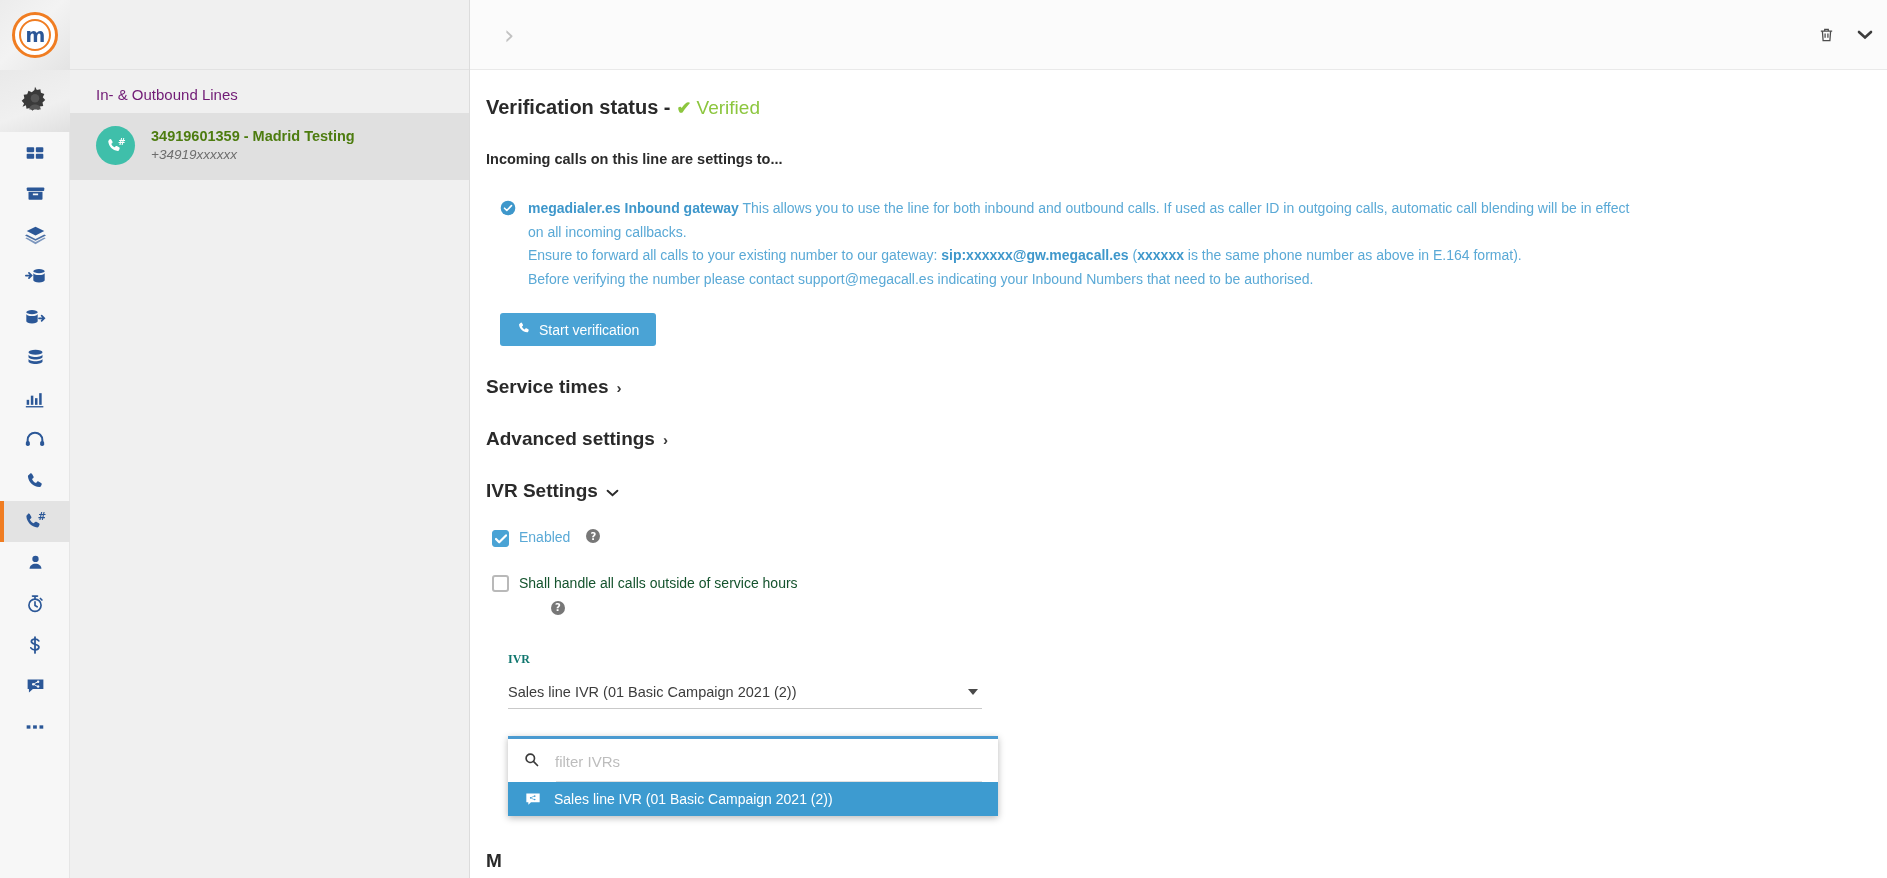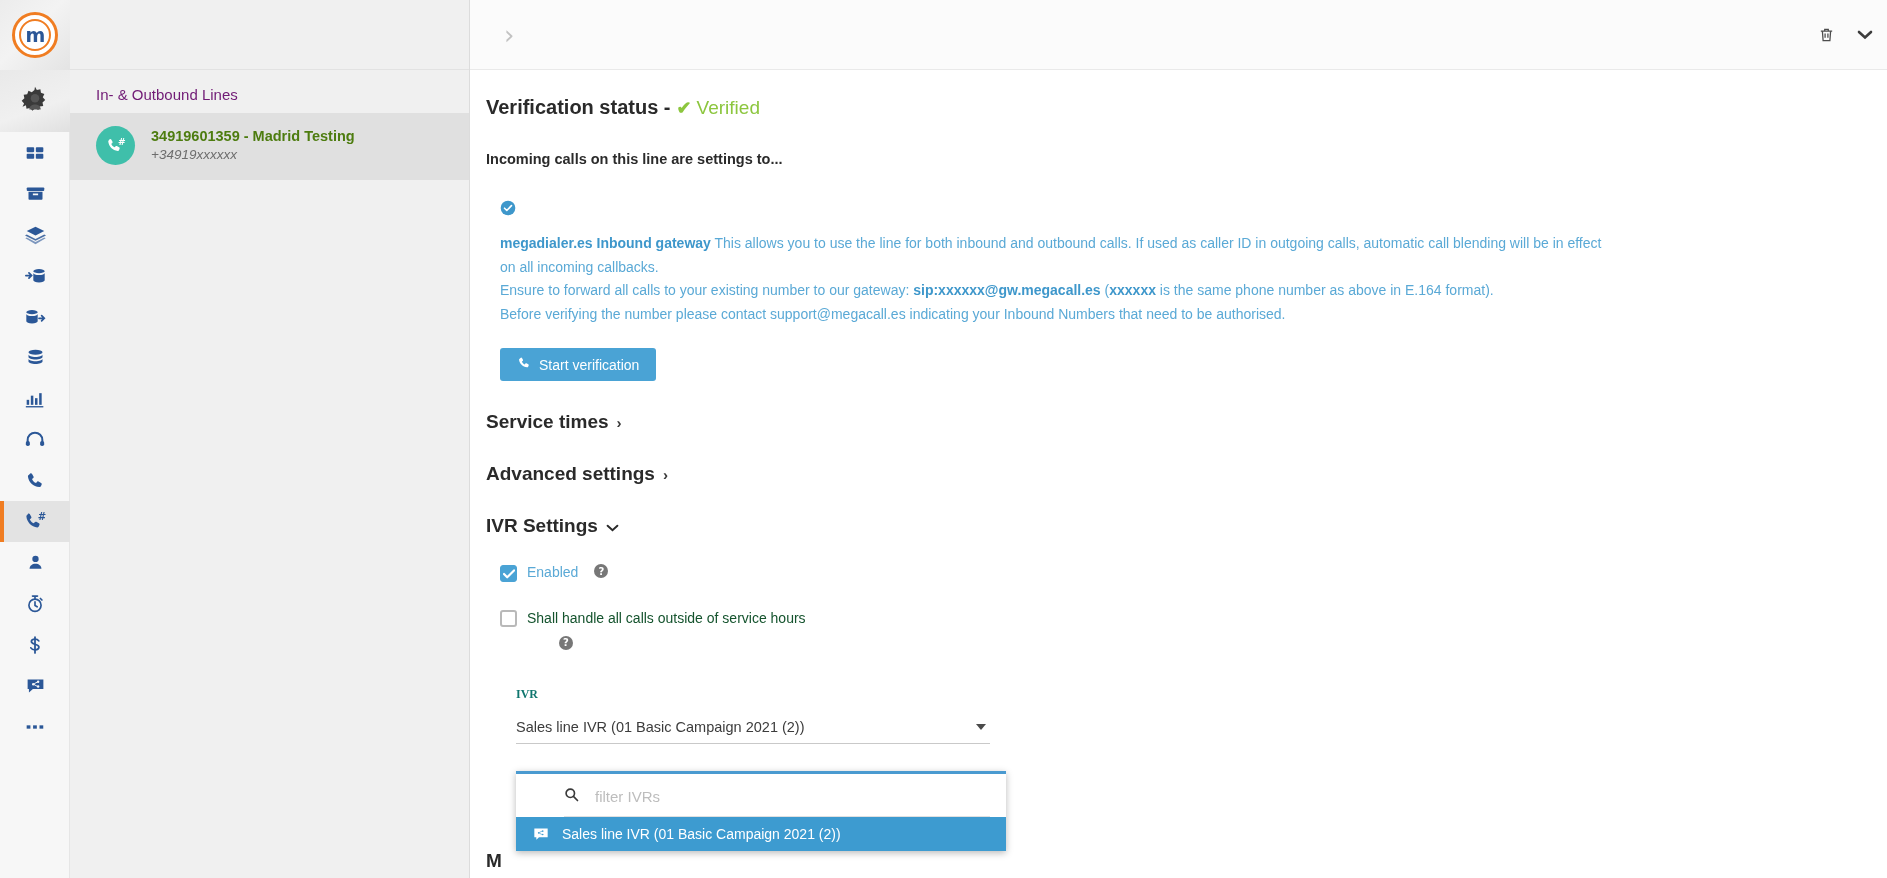--- a/index.html
+++ b/index.html
@@ -126,21 +126,21 @@
   .verif-ok { color: #8cc63e; font-weight: normal; font-size: 19px; display:flex; align-items:center; gap:5px;}
   .check-glyph { color: #8cc63e; font-size: 18px; font-weight: bold; }
 
   p.fwd {
     margin: 32px 0 0 0; padding-left: 16px;
     font-size: 14.5px; color: #2b2b2b; font-weight: bold;
   }
 
   .info-block {
     margin-top: 30px; padding-left: 30px;
-    display: flex; gap: 12px; align-items: flex-start; flex-direction: column;
+    display: flex; gap: 12px; align-items: flex-start;
   }
   .info-icon { flex: 0 0 16px; margin-top: 3px; }
   .info-text {
     font-size: 14px; color: #5aa9d6; line-height: 1.68;
     max-width: 1120px;
   }
   .info-text b { color: #3e97cb; }
 
   .btn-verify {
     margin: 22px 0 0 30px;
@@ -151,21 +151,21 @@
     font-family: "Liberation Sans", sans-serif;
   }
 
   .sect-head {
     margin-top: 30px; padding-left: 16px;
     font-size: 19px; font-weight: bold; color: #2a2a2a;
     display: flex; align-items: center; gap: 8px; cursor: pointer;
   }
   .sect-head .chev { color: #3a3a3a; font-size: 15px; font-weight: bold; }
 
-  .ivr-body { padding-left: 30px; }
+  .ivr-body { padding-left: 22px; }
   .cb-row { display: flex; align-items: flex-start; gap: 10px; margin-top: 27px; }
   .cbox {
     width: 17px; height: 17px; border-radius: 3px; flex: 0 0 17px;
     margin-top: 1px; cursor: pointer;
   }
   .cbox.on { background: #4aa3d5; border: 1px solid #4aa3d5; display:flex; align-items:center; justify-content:center;}
   .cbox.off { background: #fff; border: 2px solid #b9b9b9; }
   .cb-label-on { font-size: 14px; color: #5aa9d6; }
   .cb-label-off { font-size: 14px; color: #14532d; }
   .help-dot {
@@ -193,21 +193,20 @@
     position: absolute; left: 16px; top: 84px;
     width: 490px;
     background: #fff;
     border-top: 3px solid #4a9ad0;
     box-shadow: 0 2px 7px rgba(0,0,0,.28);
     z-index: 60;
   }
   .dd-search {
     display: flex; gap: 14px;
     padding: 13px 16px 0 16px;
-    margin-left: 32px;
   }
   .dd-search-line { margin: 10px 16px 0 48px; border-bottom: 1px solid #e0e0e0; }
   .dd-input {
     border: none; outline: none; font-size: 15px; color: #b3b3b3;
     background: transparent; flex: 1; font-family: "Liberation Sans", sans-serif;
   }
   .dd-input::placeholder { color: #bdbdbd; }
   .dd-opt {
     display: flex; align-items: center; gap: 13px;
     padding: 9px 16px; font-size: 14px; color: #555; cursor: pointer;

